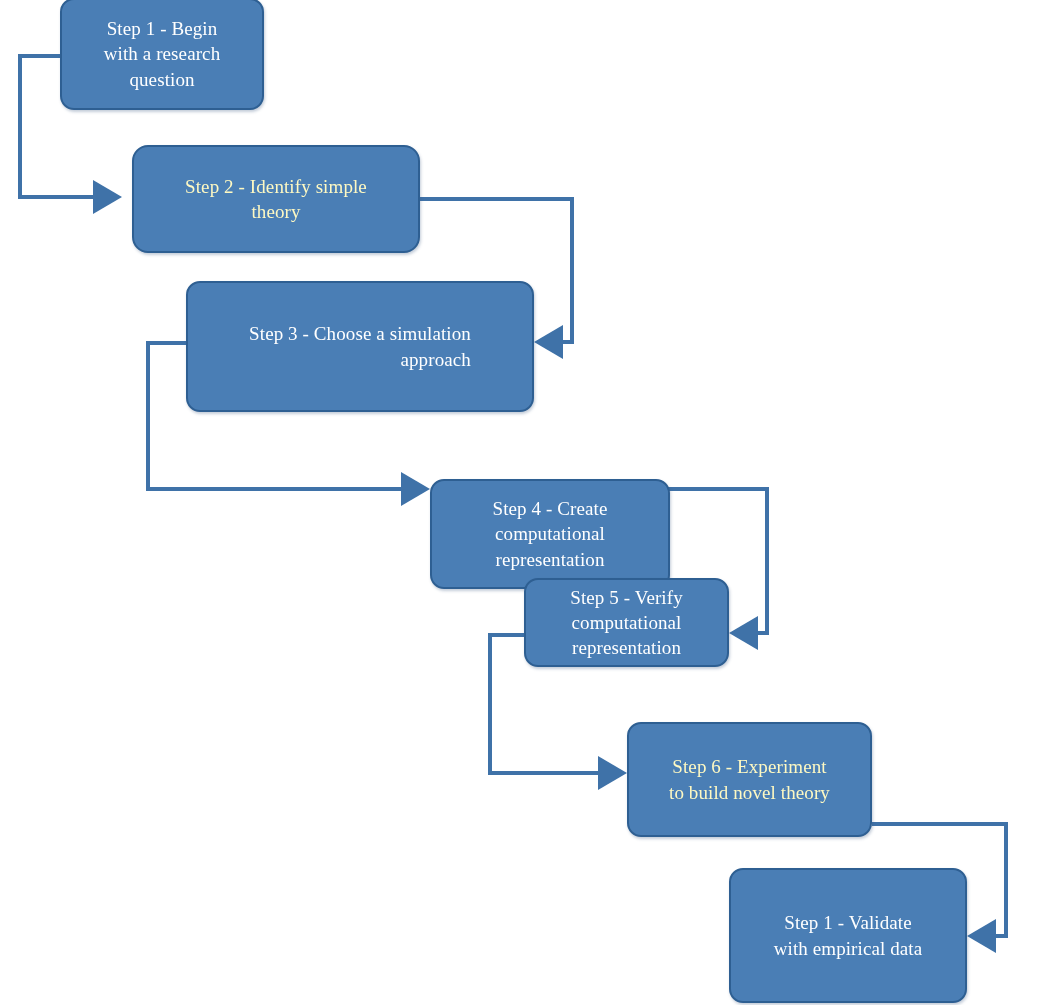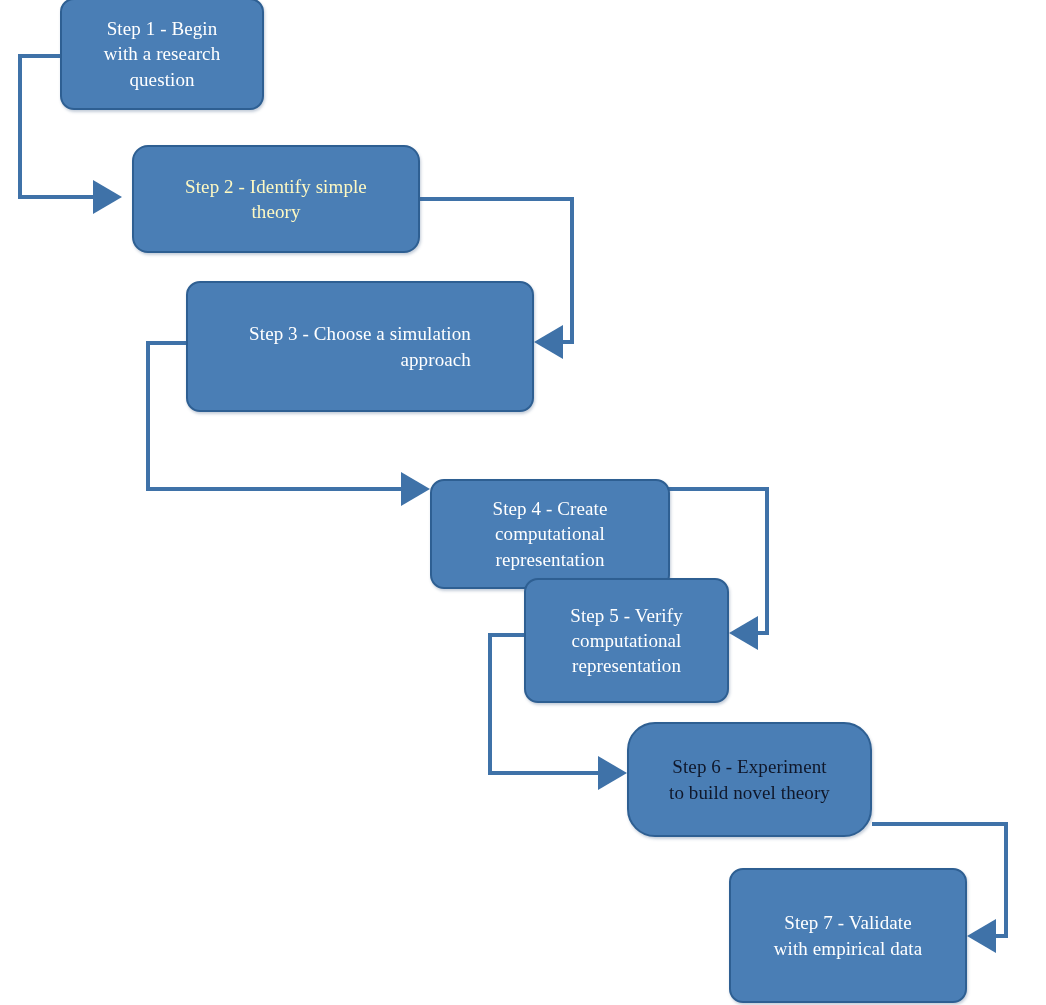--- a/index.html
+++ b/index.html
@@ -95,27 +95,27 @@
   </div>
   <div class="node" id="node-2" style="left: 186px; top: 281px; width: 348px; height: 131px; background: rgb(74, 126, 181); border-color: rgb(46, 95, 146); color: rgb(255, 255, 255); text-align: right;">
     <span class="label">Step 3 - Choose a simulation
 approach</span>
   </div>
   <div class="node" id="node-3" style="left: 430px; top: 434px; width: 240px; height: 110px; background: rgb(74, 126, 181); border-color: rgb(46, 95, 146); color: rgb(255, 255, 255); margin-top: 45px;">
     <span class="label">Step 4 - Create
 computational
 representation</span>
   </div>
-  <div class="node" id="node-4" style="left: 524px; top: 578px; width: 205px; height: 125px; background: rgb(74, 126, 181); border-color: rgb(46, 95, 146); color: rgb(255, 255, 255);">
+  <div class="node" id="node-4" style="left: 524px; top: 578px; width: 205px; height: 89px; background: rgb(74, 126, 181); border-color: rgb(46, 95, 146); color: rgb(255, 255, 255);">
     <span class="label">Step 5 - Verify
 computational
 representation</span>
   </div>
-  <div class="node" id="node-5" style="left: 627px; top: 722px; width: 245px; height: 115px; background: rgb(74, 126, 181); border-color: rgb(46, 95, 146); color: #0f172a; border-radius: 28px;">
+  <div class="node" id="node-5" style="left: 627px; top: 722px; width: 245px; height: 115px; background: rgb(74, 126, 181); border-color: rgb(46, 95, 146); color: #fef9c3;">
     <span class="label">Step 6 - Experiment
 to build novel theory</span>
   </div>
   <div class="node" id="node-6" style="left: 729px; top: 868px; width: 238px; height: 135px; background: rgb(74, 126, 181); border-color: rgb(46, 95, 146); color: rgb(255, 255, 255);">
-    <span class="label">Step 7 - Validate
+    <span class="label">Step 1 - Validate
 with empirical data</span>
   </div>
 
 </div>
 
 </body></html>

